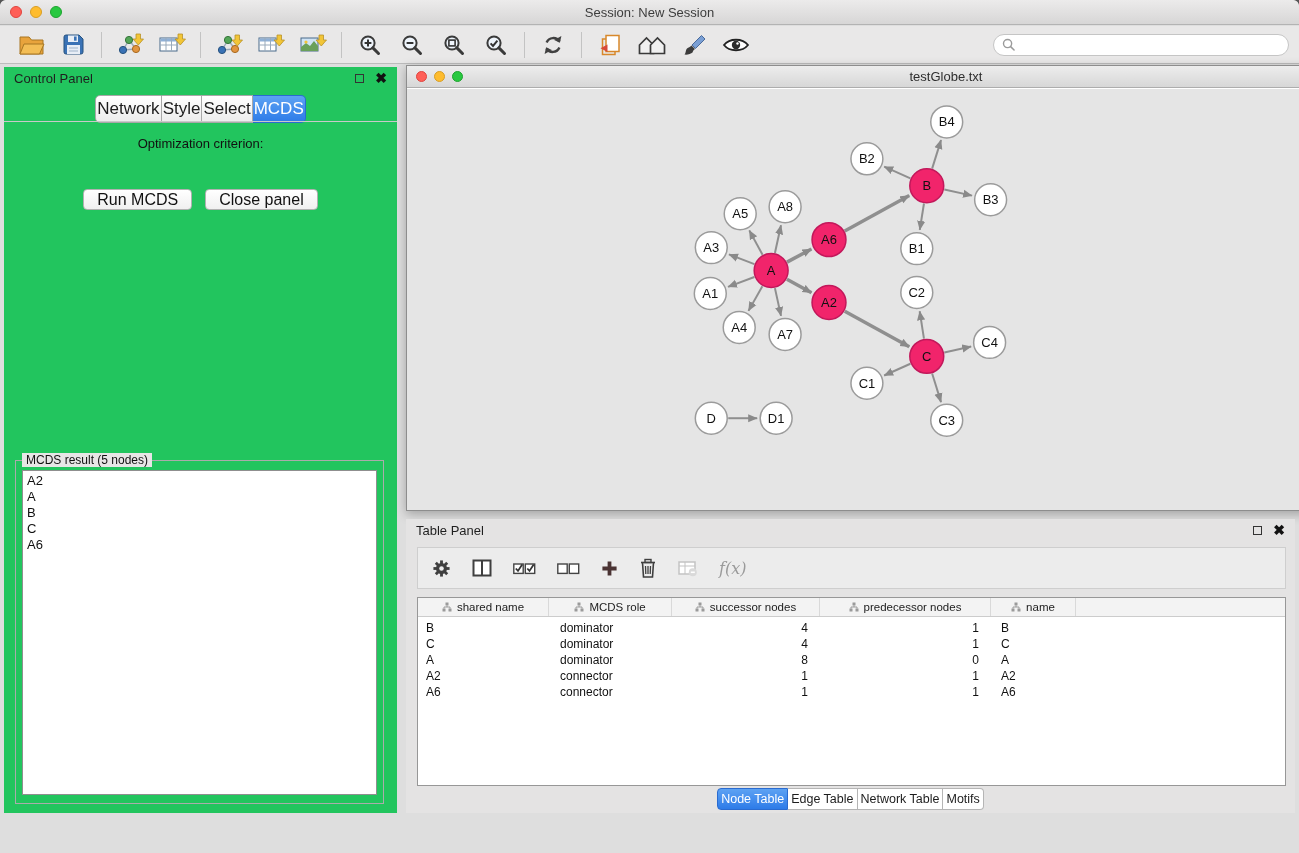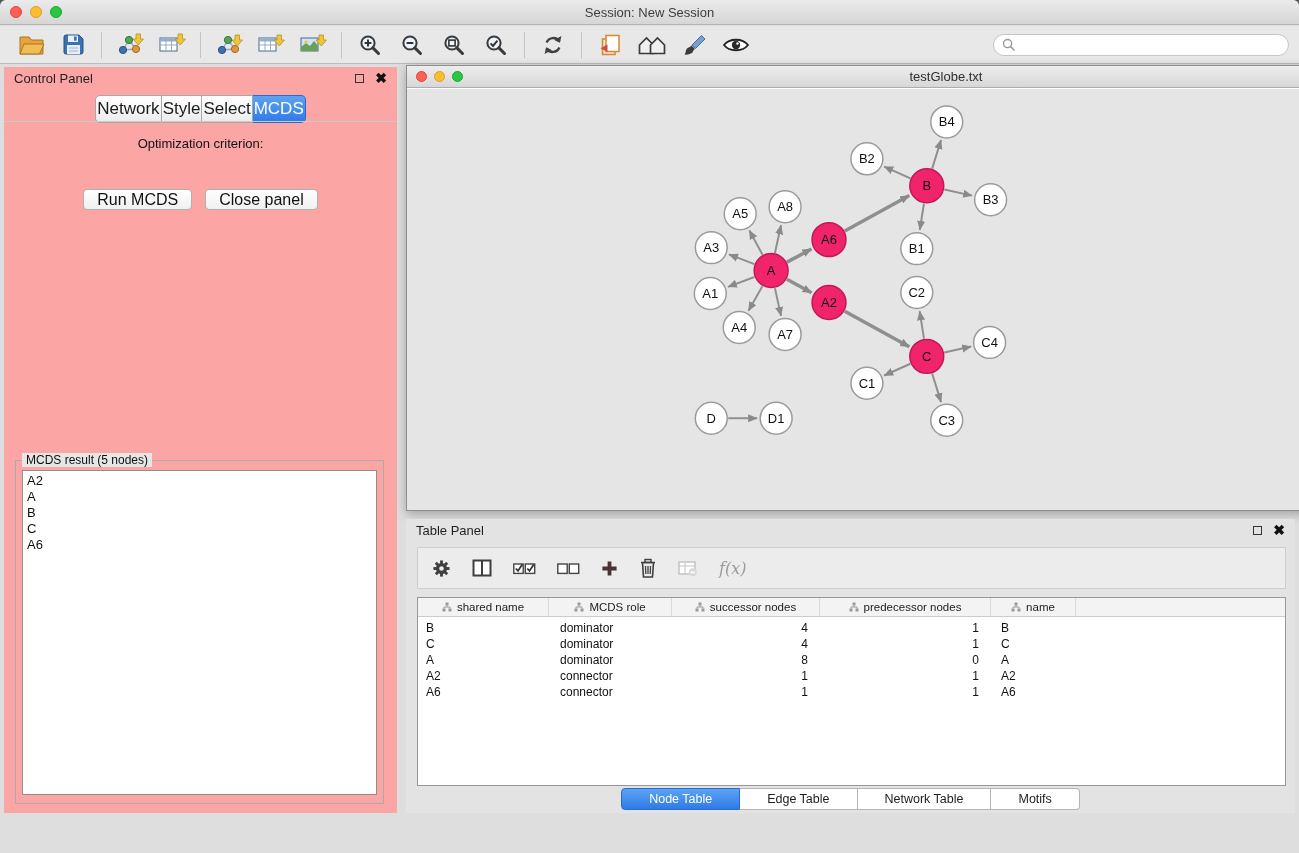--- a/index.html
+++ b/index.html
@@ -24,21 +24,21 @@
   .search-box{margin-left:auto;width:296px;height:22px;border:1px solid #c5c5c5;border-radius:11px;background:#fff;display:flex;align-items:center;padding:0 8px;gap:5px;}
   .search-box input{border:none;outline:none;flex:1;font-size:12px;background:transparent;font-family:"Liberation Sans",sans-serif;}
 
   
   .panel-header{height:22px;display:flex;align-items:center;padding:0 10px;font-size:13px;color:#1f1f1f;}
   .panel-icons{margin-left:auto;display:flex;gap:11px;align-items:center;}
   .float-ico{width:9px;height:9px;border:1.4px solid #333;display:inline-block;}
   .close-ico{font-size:14px;font-weight:bold;color:#111;line-height:10px;cursor:pointer;}
 
   
-  .control-panel{position:absolute;left:4px;top:67px;width:393px;height:746px;background:#fca5a5;}
+  .control-panel{position:absolute;left:4px;top:67px;width:393px;height:746px;background:#22c55e;}
   .cp-tabs{position:absolute;top:28px;left:0;right:0;display:flex;justify-content:center;}
   .cp-tab{font-size:17px;padding:3px 1px;background:linear-gradient(#ffffff,#ececec);border:1px solid #a8a8a8;border-left:none;color:#1d1d1d;cursor:pointer;}
   .cp-tab:first-child{border-left:1px solid #a8a8a8;border-radius:5px 0 0 5px;}
   .cp-tab:last-child{border-radius:0 5px 5px 0;}
   .cp-tab.active{background:linear-gradient(#5da2f3,#2d7be8);color:#fff;border-color:#2a6bd0;}
   .cp-line{position:absolute;top:54px;left:0;right:0;height:1px;background:#c9c9c9;}
   .opt-label{position:absolute;top:69px;left:0;right:0;text-align:center;font-size:13px;color:#111;}
   .combo{position:absolute;top:88px;left:39px;width:314px;height:24px;background:#fff;border:1px solid #b1b1b1;border-radius:4px;display:flex;align-items:center;cursor:pointer;}
   .combo-text{flex:1;font-size:13px;padding:0 8px;color:#111;white-space:nowrap;overflow:hidden;}
   .combo-btn{width:19px;height:100%;background:linear-gradient(#6aa9f4,#2f7ce9);border-radius:0 3px 3px 0;display:flex;align-items:center;justify-content:center;}
@@ -69,21 +69,21 @@
   .tp-head{display:grid;grid-template-columns:131px 123px 148px 171px 85px 1fr;background:#f3f3f3;border-bottom:1px solid #cccccc;height:19px;}
   .th{display:flex;align-items:center;justify-content:center;gap:5px;border-right:1px solid #d9d9d9;font-size:11.5px;color:#222;cursor:pointer;}
   .th.fill{border-right:none;}
   .tp-rows{padding-top:3px;}
   .tr{display:grid;grid-template-columns:131px 123px 148px 171px 85px 1fr;height:16px;line-height:16px;font-size:12px;color:#111;cursor:default;}
   .td{padding:0 8px;overflow:hidden;}
   .td.c1{padding-left:11px;}
   .td.c2,.td.c3{text-align:right;padding-right:12px;}
   .td.c4{padding-left:10px;}
   .tp-tabs{position:absolute;bottom:3px;left:0;right:0;display:flex;justify-content:center;}
-  .tp-tab{font-size:12.5px;padding:3px 27px;background:#ffffff;border:1px solid #b5b5b5;border-left:none;color:#1d1d1d;cursor:pointer;}
+  .tp-tab{font-size:12.5px;padding:3px 3px;background:#ffffff;border:1px solid #b5b5b5;border-left:none;color:#1d1d1d;cursor:pointer;}
   .tp-tab:first-child{border-left:1px solid #b5b5b5;border-radius:4px 0 0 4px;}
   .tp-tab:last-child{border-radius:0 4px 4px 0;}
   .tp-tab.active{background:linear-gradient(#5da2f3,#2d7be8);color:#fff;border-color:#2a6bd0;}
 
   
   .statusbar{position:absolute;left:0;right:0;bottom:0;height:33px;background:#e8e7e7;border-top:1px solid #bdbdbd;display:flex;align-items:center;padding:0 13px;}
   .sb-list-btn{width:23px;height:19px;border:1px solid #b3b3b3;border-radius:3px;background:linear-gradient(#fdfdfd,#ececec);display:flex;align-items:center;justify-content:center;cursor:pointer;}
   .memory-btn{margin-left:auto;height:21px;border:1px solid #b3b3b3;border-radius:3px;background:linear-gradient(#fdfdfd,#ececec);display:flex;align-items:center;gap:5px;padding:0 10px;font-size:12px;color:#111;cursor:pointer;font-family:"Liberation Sans",sans-serif;}
   .memory-dot{width:10px;height:10px;border-radius:50%;background:#1ea32a;border:1px solid #14791e;}
 </style>

